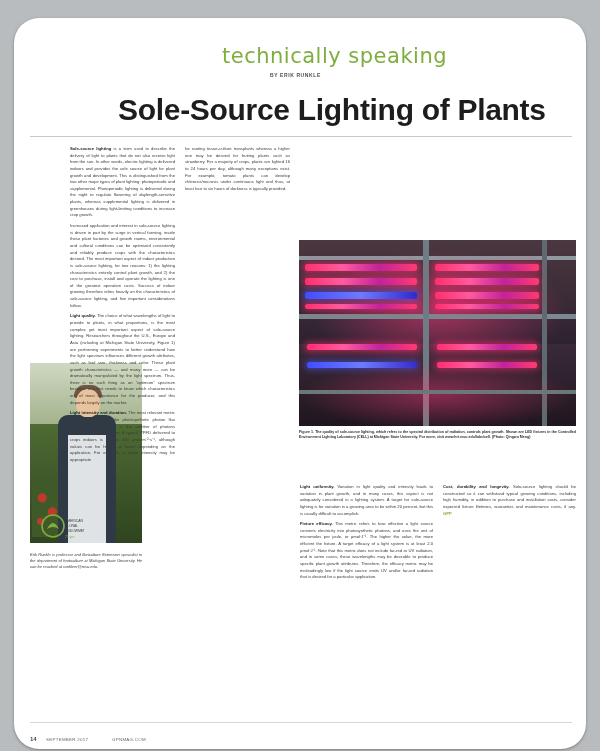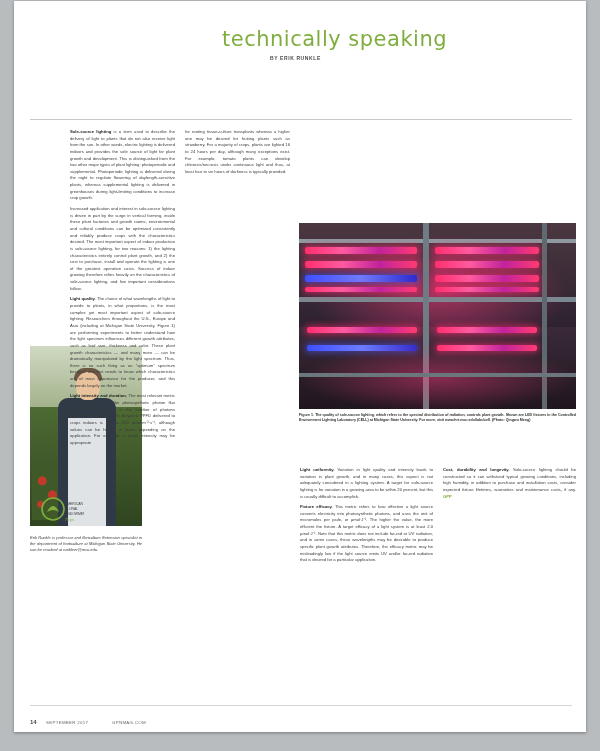--- a/index.html
+++ b/index.html
@@ -4,25 +4,26 @@
 <style>
   html,body{margin:0;padding:0;}
   body{
     width:600px;height:751px;
     background:#b9bcbe;
     font-family:"Liberation Sans", sans-serif;
     overflow:hidden;
   }
   .page{
     position:absolute;
-    left:14px;top:1px;
+    left:14px;top:18px;
     width:572px;height:731px;
     background:#ffffff;
     box-shadow:0 1px 3px rgba(0,0,0,.35);
     overflow:hidden;
+    border-radius:25px;
   }
   
   .kicker{
     position:absolute;left:208px;top:26px;
     font-family:"DejaVu Sans", sans-serif;
     font-size:21px;letter-spacing:.5px;
     color:#7fae3e;
     font-weight:400;
   }
   .byline{
@@ -135,20 +136,21 @@
   }
   .tag{color:#7fae3e;font-weight:bold;}
 </style>
 </head>
 <body>
 
 <div class="page">
 
   <div class="kicker">technically speaking</div>
   <div class="byline">BY ERIK RUNKLE</div>
+  <div class="headline">Sole-Source Lighting of Plants</div>
   <div class="rule"></div>
 
   <div class="photo">
     <div class="ceil"></div>
     <div class="floor"></div>
 
     <div class="beam" style="left:10px;top:10px;width:260px;height:120px;"></div>
 
     <div class="frame" style="left:0;top:16px;width:277px;height:4px;background:#8e9aa0;"></div>
     <div class="frame" style="left:0;top:74px;width:277px;height:5px;background:#7c888f;"></div>

